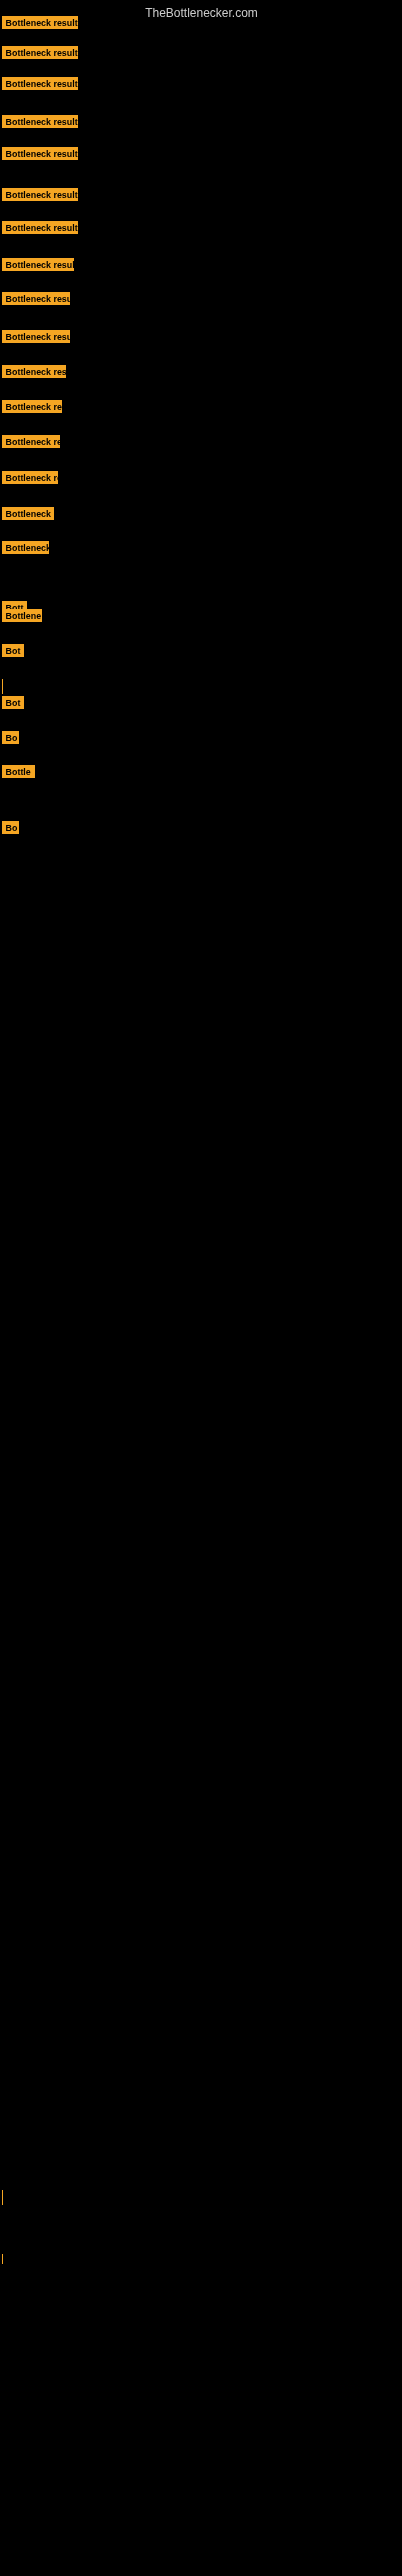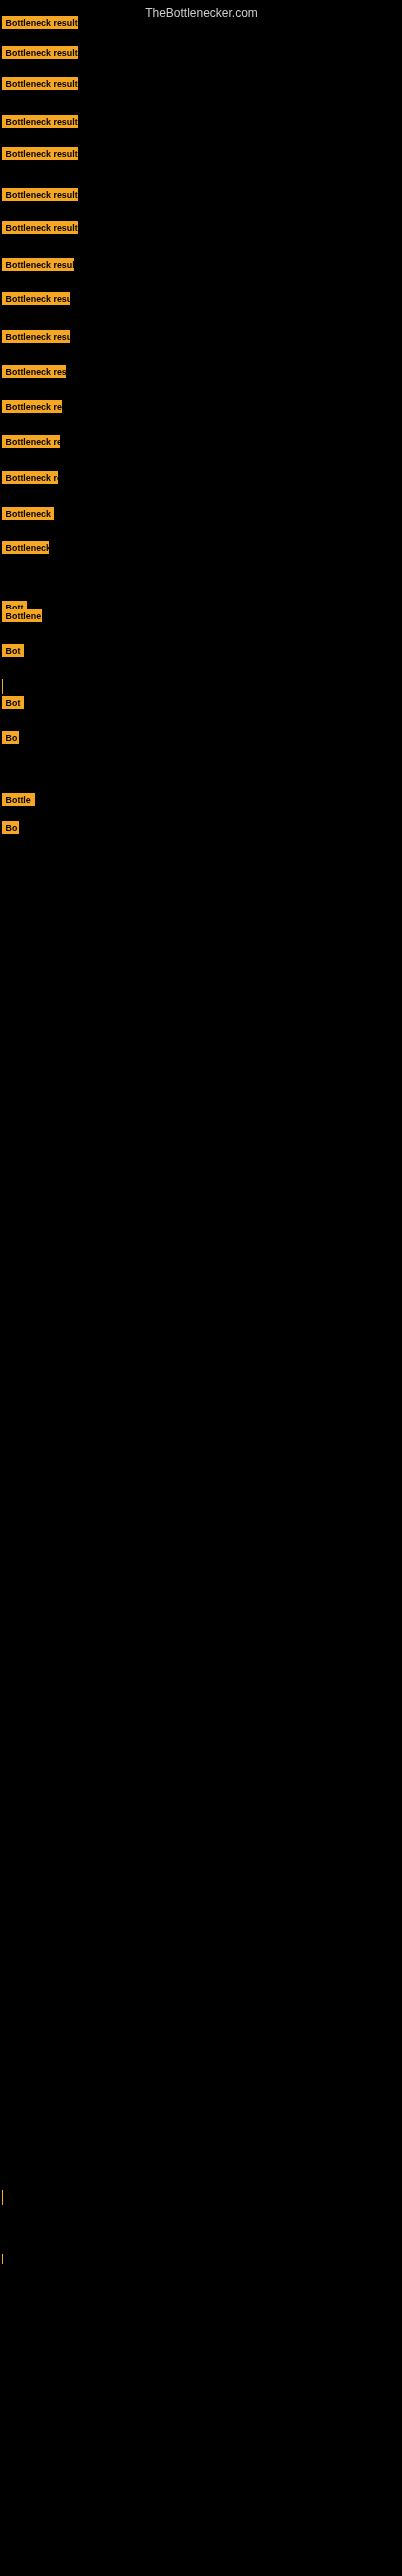--- a/index.html
+++ b/index.html
@@ -64,21 +64,21 @@
     <div class="result-item" style="top: 400px; max-width: 76px; overflow: hidden;"><span class="bottleneck-badge" style="max-width: 60px;">Bottleneck res</span></div>
     <div class="result-item" style="top: 435px; max-width: 74px; overflow: hidden;"><span class="bottleneck-badge" style="max-width: 58px;">Bottleneck res</span></div>
     <div class="result-item" style="top: 471px; max-width: 72px; overflow: hidden;"><span class="bottleneck-badge" style="max-width: 56px;">Bottleneck res</span></div>
     <div class="result-item" style="top: 507px; max-width: 68px; overflow: hidden;"><span class="bottleneck-badge" style="max-width: 52px;">Bottleneck re</span></div>
     <div class="result-item" style="top: 541px; max-width: 63px; overflow: hidden;"><span class="bottleneck-badge" style="max-width: 47px;">Bottleneck</span></div>
     <div class="result-item" style="top: 601px; max-width: 47px; overflow: hidden;"><span class="bottleneck-badge" style="max-width: 31px;">Bott</span></div>
     <div class="result-item" style="top: 609px; max-width: 56px; overflow: hidden; text-decoration: underline;"><span class="bottleneck-badge" style="max-width: 40px;">Bottlene</span></div>
     <div class="result-item" style="top: 644px; max-width: 40px; overflow: hidden;"><span class="bottleneck-badge" style="max-width: 24px;">Bot</span></div>
     <div class="result-item" style="top: 696px; max-width: 40px; overflow: hidden;"><span class="bottleneck-badge" style="max-width: 24px;">Bot</span></div>
     <div class="result-item" style="top: 731px; max-width: 34px; overflow: hidden;"><span class="bottleneck-badge" style="max-width: 17.7px;">Bo</span></div>
-    <div class="result-item" style="top: 793px; max-width: 50px; overflow: hidden;"><span class="bottleneck-badge" style="max-width: 34px;">Bottle</span></div>
+    <div class="result-item" style="top: 765px; max-width: 50px; overflow: hidden;"><span class="bottleneck-badge" style="max-width: 34px;">Bottle</span></div>
     <div class="result-item" style="top: 821px; max-width: 34px; overflow: hidden;"><span class="bottleneck-badge" style="max-width: 17.7px;">Bo</span></div>
   </div>
 <div id="bars-container">
     <div class="bar-line" style="top: 679px; height: 14.5px;"></div>
     <div class="bar-line" style="top: 2190px; height: 14.5px;"></div>
     <div class="bar-line" style="top: 2254px; height: 9.7px;"></div>
   </div>
 
 
 </body></html>

